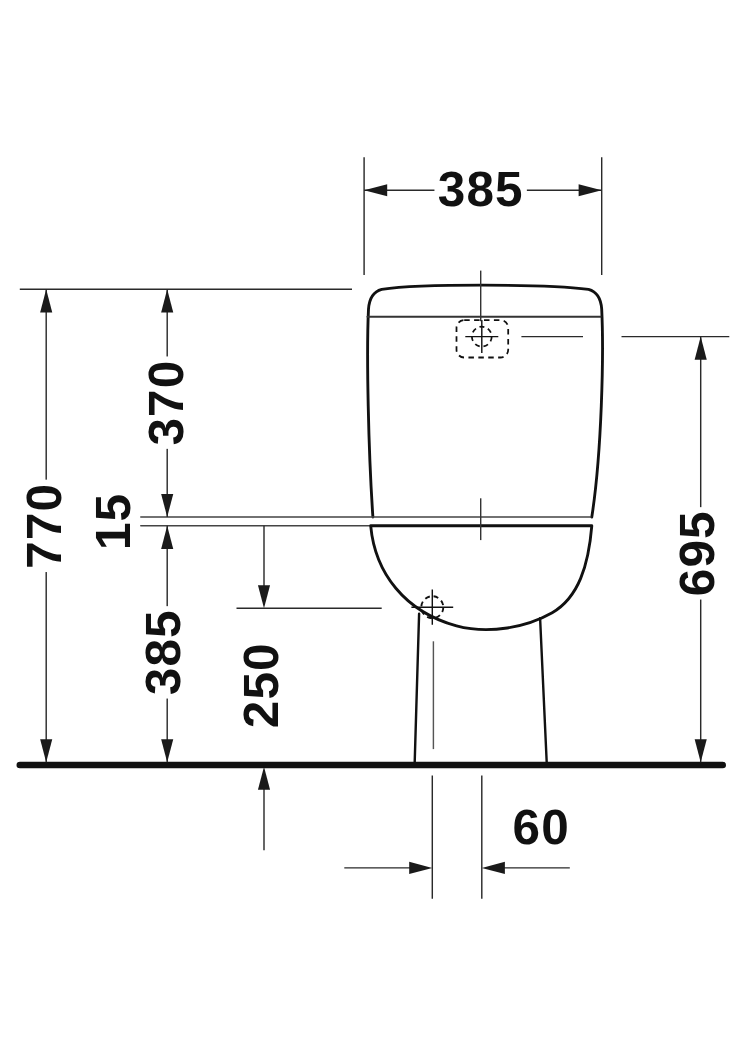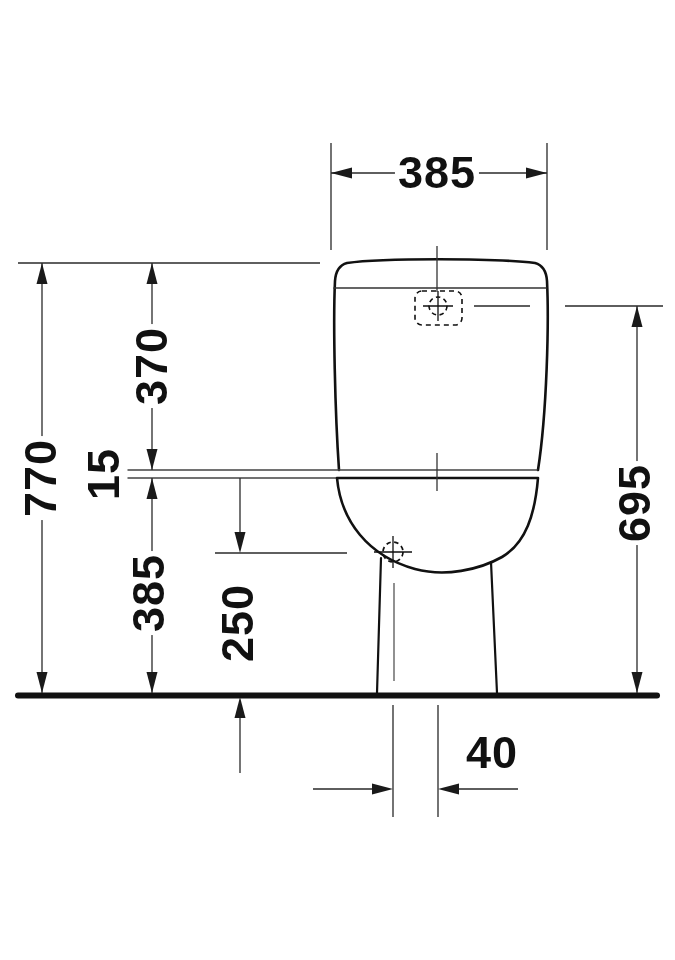--- a/index.html
+++ b/index.html
@@ -117,15 +117,15 @@
   <div class="dim-label vert" style="left:151px;top:366px;">370</div>
 
   <div class="dim-label vert" style="left:103px;top:474px;">15</div>
 
   <div class="dim-label vert" style="left:148px;top:593px;">385</div>
 
   <div class="dim-label vert" style="left:237px;top:623px;">250</div>
 
   <div class="dim-label vert" style="left:634px;top:503px;">695</div>
 
-  <div class="dim-label" style="left:492px;top:752px;">40</div>
+  <div class="dim-label" style="left:492px;top:752px;">60</div>
 
 </div>
 
 </body></html>

